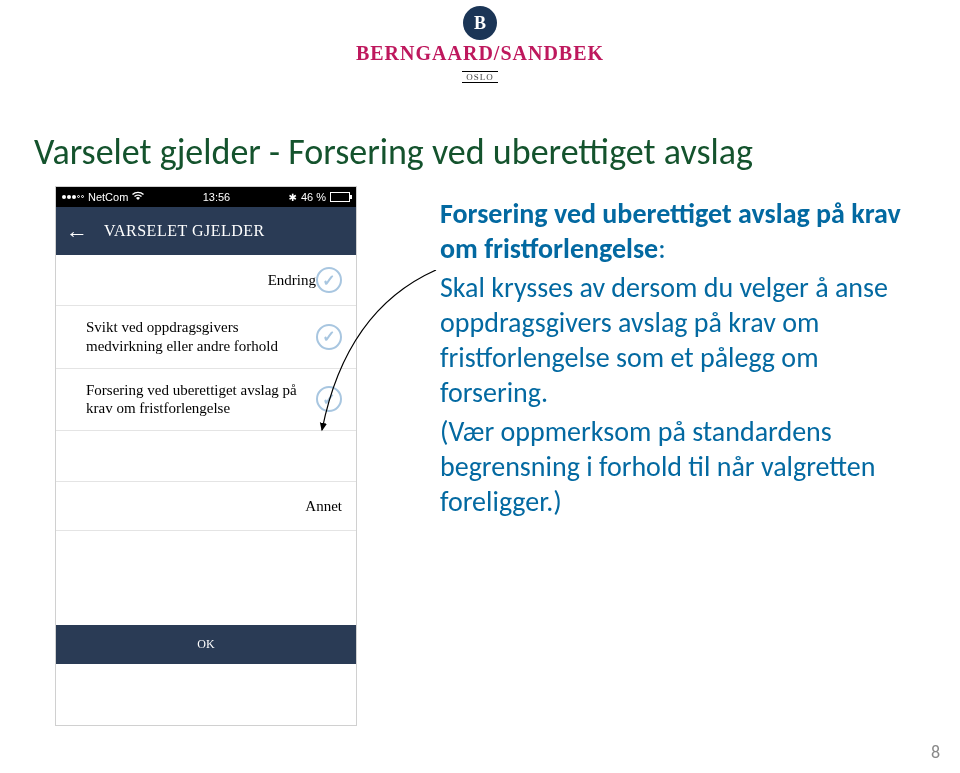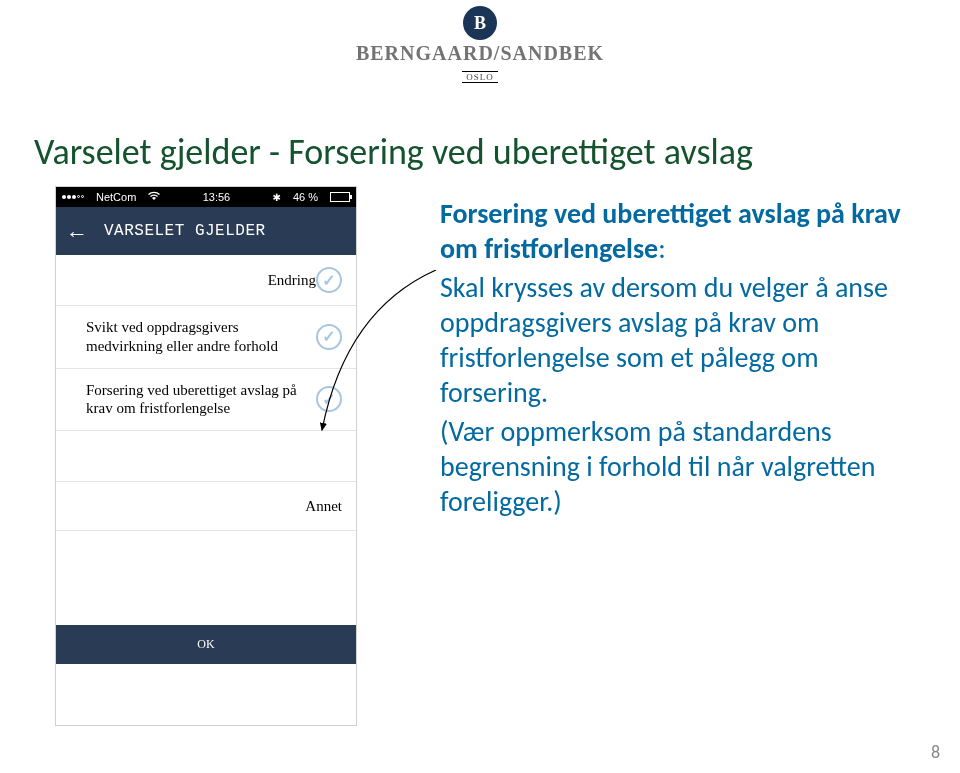--- a/index.html
+++ b/index.html
@@ -29,21 +29,21 @@
     color: #fff;
     font-weight: bold;
     font-size: 18px;
     font-family: Georgia, serif;
   }
   .logo-text {
     font-family: "Times New Roman", Georgia, serif;
     font-weight: bold;
     font-size: 20px;
     letter-spacing: 1px;
-    color: #737373;
+    color: #be185d;
     margin-top: 2px;
   }
   .logo-sub {
     font-family: "Times New Roman", Georgia, serif;
     font-size: 9px;
     letter-spacing: 1px;
     color: #444;
     border-top: 1px solid #000;
     border-bottom: 1px solid #000;
     display: inline-block;
@@ -73,21 +73,21 @@
     font-size: 11px;
     display: flex;
     align-items: center;
     justify-content: space-between;
     padding: 0 6px;
     font-family: Arial, sans-serif;
   }
   .status-left, .status-right {
     display: flex;
     align-items: center;
-    gap: 12px;
+    gap: 4px;
   }
   .sig-dots { display: flex; gap: 1px; }
   .sig-dot { width: 4px; height: 4px; border-radius: 50%; background: #fff; }
   .sig-dot.empty { background: transparent; border: 1px solid #fff; width: 3px; height: 3px; }
   .wifi-icon { font-size: 11px; }
   .battery {
     width: 20px; height: 10px; border: 1px solid #fff; position: relative;
   }
   .battery::after { content:""; position:absolute; right:-3px; top:2px; width:2px; height:4px; background:#fff; }
   .battery-fill { background:#fff; height:100%; width:46%; }
@@ -100,21 +100,20 @@
     color: #fff;
     font-family: "Times New Roman", serif;
   }
   .back-arrow {
     font-size: 22px;
     margin-right: 16px;
   }
   .nav-title {
     font-size: 16px;
     letter-spacing: 0.5px;
-    font-family: Liberation Mono, monospace;
   }
   .list {
     background: #fff;
   }
   .list-row {
     display: flex;
     align-items: center;
     justify-content: flex-end;
     padding: 12px 14px 12px 14px;
     border-bottom: 1px solid #e4e4e4;

